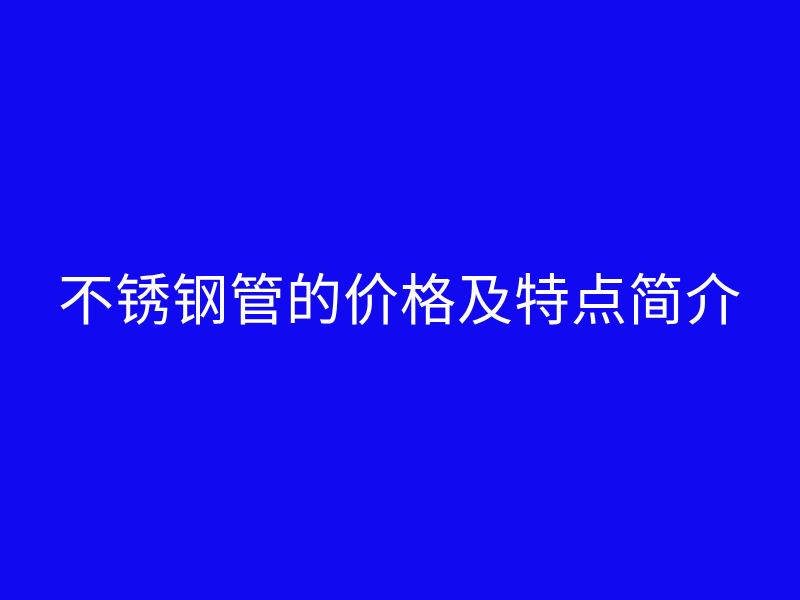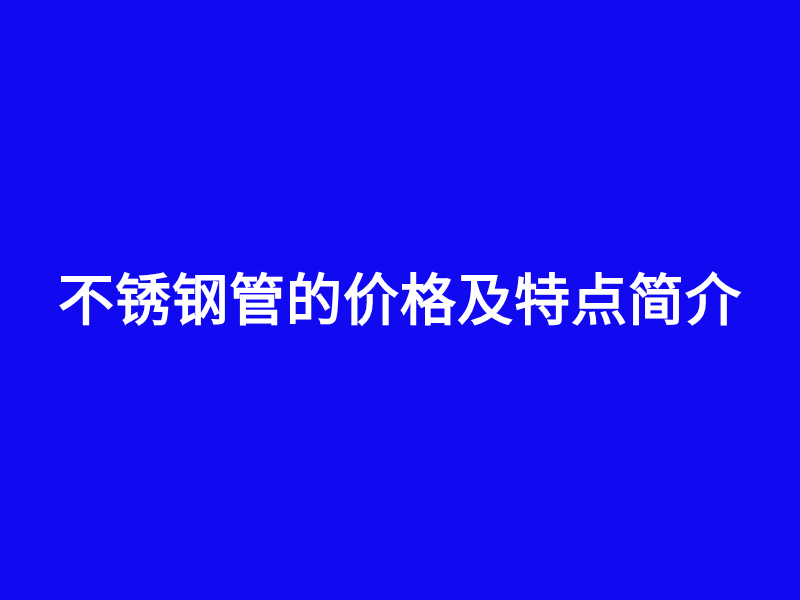--- a/index.html
+++ b/index.html
@@ -39,21 +39,21 @@
     padding-top: 1px;
   }
 
   .headline {
     display: block;
     margin: 0;
     padding: 0;
     color: #FFFFFF;
     font-family: "DejaVu Sans", "Liberation Sans", sans-serif;
     font-size: 56px;
-    font-weight: 700;
+    font-weight: 400;
     line-height: 1.0;
     letter-spacing: 1px;
     white-space: nowrap;
     text-align: center;
     
     text-rendering: optimizeLegibility;
   }
 </style>
 </head>
 <body>

